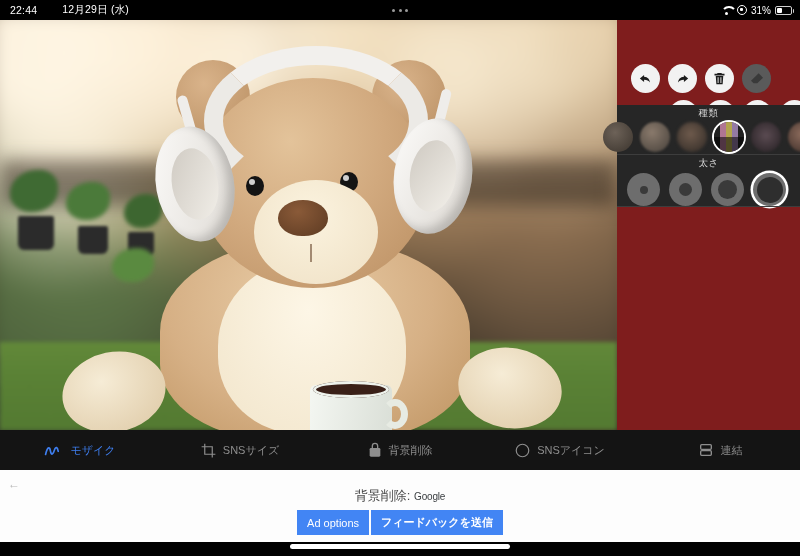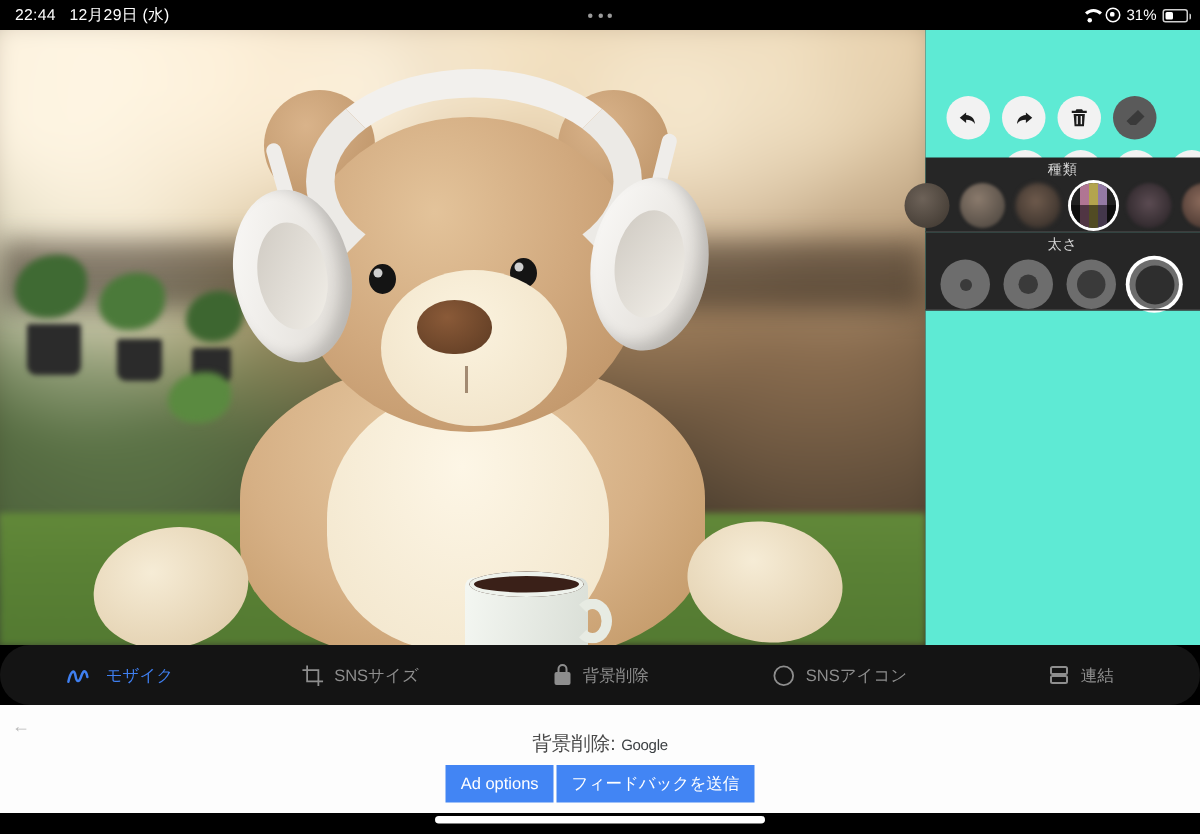--- a/index.html
+++ b/index.html
@@ -9,21 +9,21 @@
     font-family:"Liberation Sans","DejaVu Sans",sans-serif;
   }
   #app { position:relative; width:800px; height:556px; background:#000; }
 
   
   .statusbar {
     position:absolute; left:0; top:0; width:800px; height:20px;
     background:#000; color:#fff; font-size:10.5px;
     display:flex; align-items:center;
   }
-  .sb-left { position:absolute; left:10px; display:flex; align-items:center; gap:9px; letter-spacing:.2px; }
+  .sb-left { position:absolute; left:10px; display:flex; align-items:center; gap:25px; letter-spacing:.2px; }
   .sb-right { position:absolute; right:8px; display:flex; align-items:center; gap:4px; font-size:10px; }
   .sb-dots { position:absolute; left:50%; transform:translateX(-50%); display:flex; gap:3.5px; }
   .sb-dots i { width:3px; height:3px; border-radius:50%; background:#9a9a9a; display:block; }
   .wifi { width:12px; height:10px; position:relative; display:inline-block; }
   .wifi::before{
     content:""; position:absolute; left:0; top:1px; width:12px; height:12px;
     border:2px solid #fff; border-radius:50%;
     clip-path:polygon(0 0,100% 0,50% 50%);
   }
   .wifi::after{
@@ -135,21 +135,21 @@
   
   .mug { position:absolute; left:310px; top:365px; width:96px; height:65px; }
   .mug-body { position:absolute; left:0; top:0; width:82px; height:62px; border-radius:6px 6px 16px 16px;
               background:linear-gradient(100deg,#f4f7f2,#d9ded6); }
   .mug-top { position:absolute; left:3px; top:-4px; width:76px; height:17px; border-radius:50%;
              background:#3a2018; box-shadow:inset 0 0 0 3px #eef2ec; }
   .mug-handle { position:absolute; left:72px; top:14px; width:26px; height:30px; border:7px solid #e7ebe3;
                 border-radius:50%; border-left-color:transparent; }
 
   
-  .toolpanel { position:absolute; left:617px; top:20px; width:183px; height:410px; background:#5eead4; }
+  .toolpanel { position:absolute; left:617px; top:20px; width:183px; height:410px; background:#7f1d1d; }
   .tp-top { position:absolute; left:0; top:20px; width:183px; height:85px; background:#2b2b2b; }
   .tbtn { position:absolute; width:29px; height:29px; border-radius:50%;
           background:#f2f2f2; display:flex; align-items:center; justify-content:center; }
   .tbtn.dim { background:#5a5a5a; }
   .tbtn svg { display:block; }
 
   .tp-section { position:absolute; left:0; width:183px; background:#262626; }
   .tp-label { position:absolute; left:0; width:183px; text-align:center; color:#d8d8d8;
               font-size:9.5px; top:2px; letter-spacing:.5px; }
   .sep { position:absolute; left:0; width:183px; height:1px; background:#3d3d3d; }
@@ -158,36 +158,36 @@
   .thumb { position:absolute; width:30px; height:30px; border-radius:50%; top:2px; overflow:hidden; }
   .thumb.sel { box-shadow:0 0 0 2px #ffffff; }
 
   .optrow { position:absolute; left:0; top:16px; width:183px; height:38px; }
   .opt { position:absolute; width:33px; height:33px; border-radius:50%; top:2px;
          display:flex; align-items:center; justify-content:center; }
   .opt.sel { box-shadow:0 0 0 2.5px #ffffff; }
 
   
   .featurebar { position:absolute; left:0; top:430px; width:800px; height:40px; background:#141414;
-                display:flex; align-items:center;border-radius:20px; }
+                display:flex; align-items:center; }
   .feat { flex:1; display:flex; align-items:center; justify-content:center; gap:7px;
           color:#8e8e8e; font-size:11px; }
   .feat.active { color:#3f7ff0; }
   .feat .fl { white-space:nowrap; }
 
   
   .adbar { position:absolute; left:0; top:470px; width:800px; height:72px; background:#fdfdfd; }
   .ad-back { position:absolute; left:8px; top:8px; color:#b8b8b8; font-size:12px; line-height:1; }
   .ad-title { position:absolute; left:0; top:17px; width:800px; text-align:center;
               font-size:13px; color:#4a4a4a; }
   .ad-title b { font-weight:400; color:#3c4043; font-size:10px; letter-spacing:-.2px; }
   .ad-btns { position:absolute; left:0; top:40px; width:800px; display:flex; justify-content:center; }
   .ad-btn { font-size:11px; padding:4px 9px; border:1px solid transparent; }
   .ad-btn.blue { background:#4285f4; color:#fff; }
-  .ad-btn.blue2 { background:#4285f4; color:#fff; margin-left:2px; }
+  .ad-btn.blue2 { background:#4285f4; color:#fff; margin-left:2px;font-weight:bold; }
   .ad-btn.plain { background:#fff; color:#6b6b6b; border:1px solid #e2e2e2; margin-left:2px; }
   .homebar { position:absolute; left:50%; transform:translateX(-50%); bottom:7px;
              width:220px; height:5px; border-radius:3px; background:#fff; }
   .adtop-line { position:absolute; left:0; top:470px; width:800px; height:1px; background:#d9d9d9; }
 </style>
 </head>
 <body>
 
 <div id="app">
 

